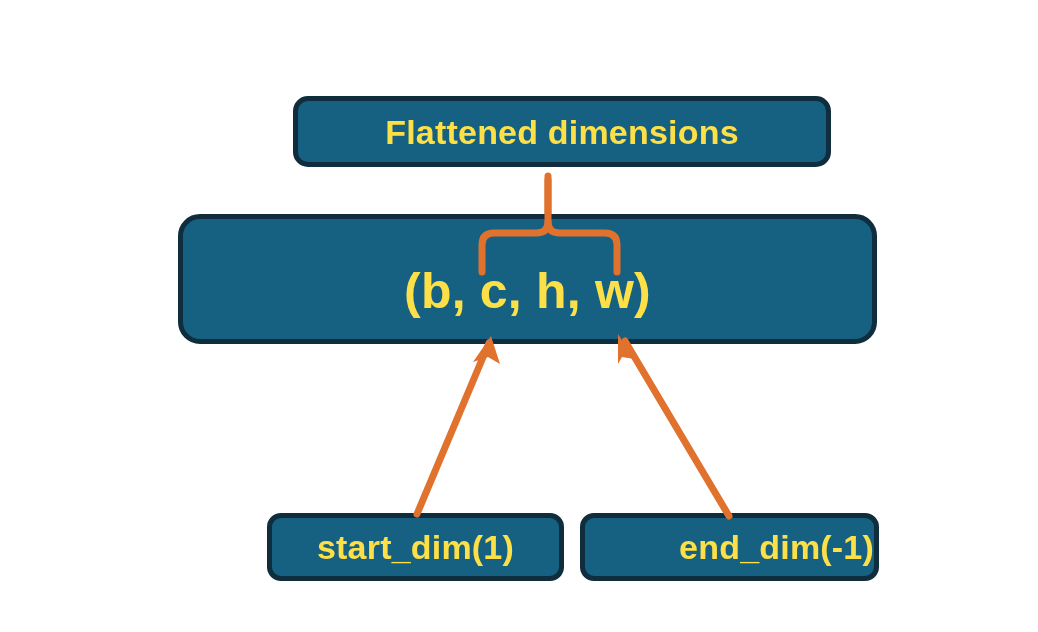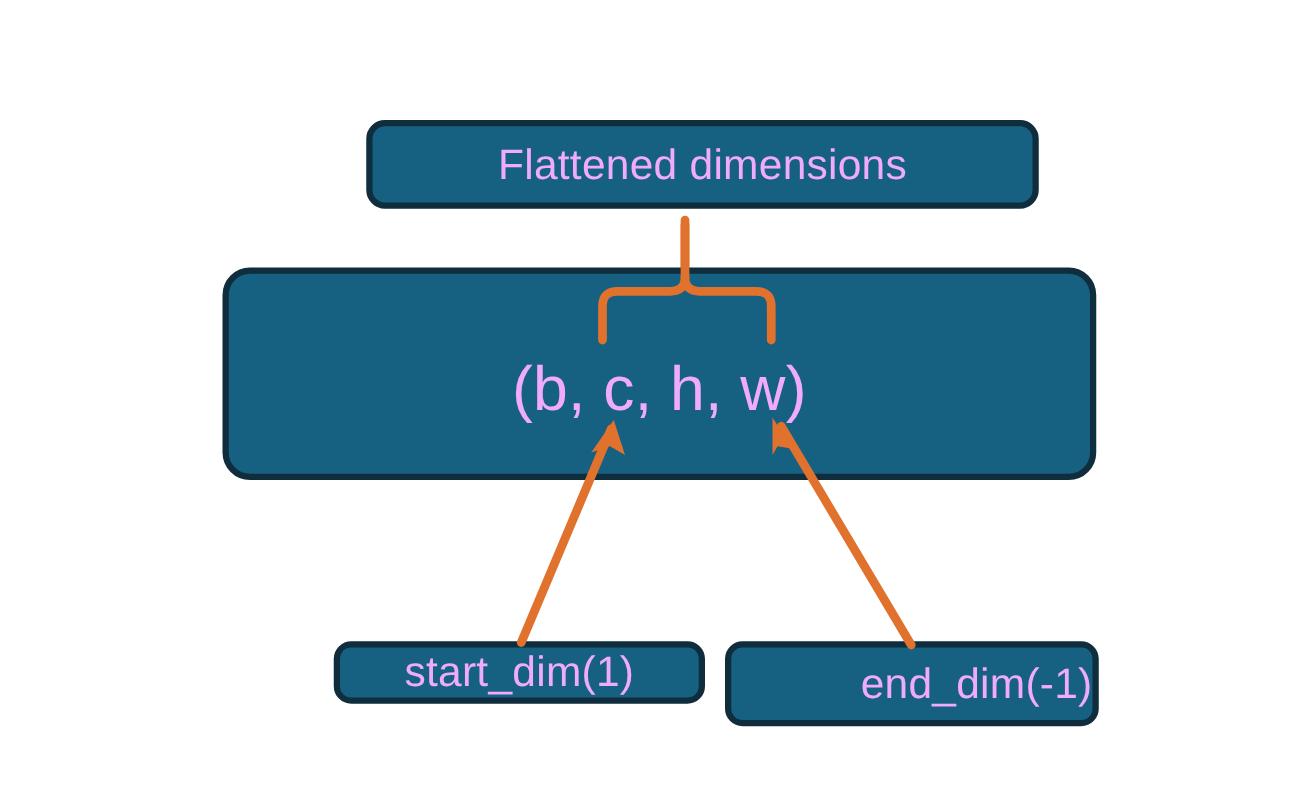--- a/index.html
+++ b/index.html
@@ -25,54 +25,54 @@
     background: #166182;
     border: 5px solid #0f2d3d;
     border-radius: 16px;
     display: flex;
     align-items: center;
     justify-content: center;
     color: #ffffff;
     z-index: 2;
   }
   .node-label {
-    color: #f0abfc;
+    color: #fde047;
     white-space: nowrap;
     line-height: 1;
     letter-spacing: 0.2px;
-    font-weight: 400;
+    font-weight: 700;
   }
   #box-flattened {
     left: 293px;
     top: 96px;
     width: 538px;
     height: 71px;
     border-radius: 15px;
   }
   #box-flattened .node-label { font-size: 34px; }
 
   #box-tuple {
     left: 178px;
     top: 214px;
     width: 699px;
-    height: 170px;
+    height: 130px;
     border-radius: 22px;
     text-align: center;
   }
   #box-tuple .node-label {
     font-size: 50px;
     position: relative;
     top: 12px;
   }
 
   #box-start-dim {
     left: 267px;
     top: 513px;
     width: 297px;
-    height: 50px;
+    height: 68px;
     border-radius: 14px;
   }
   #box-start-dim .node-label { font-size: 34px; }
 
   #box-end-dim {
     left: 580px;
     top: 513px;
     width: 299px;
     height: 68px;
     border-radius: 14px;

